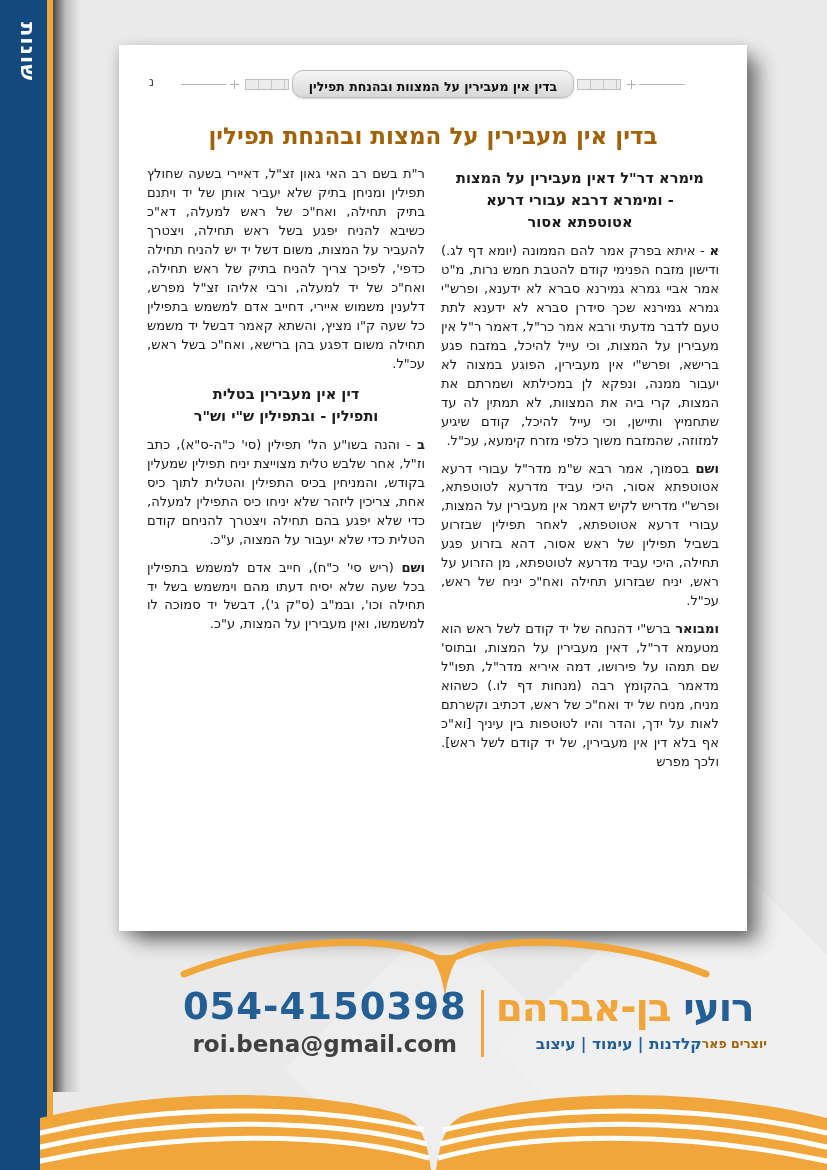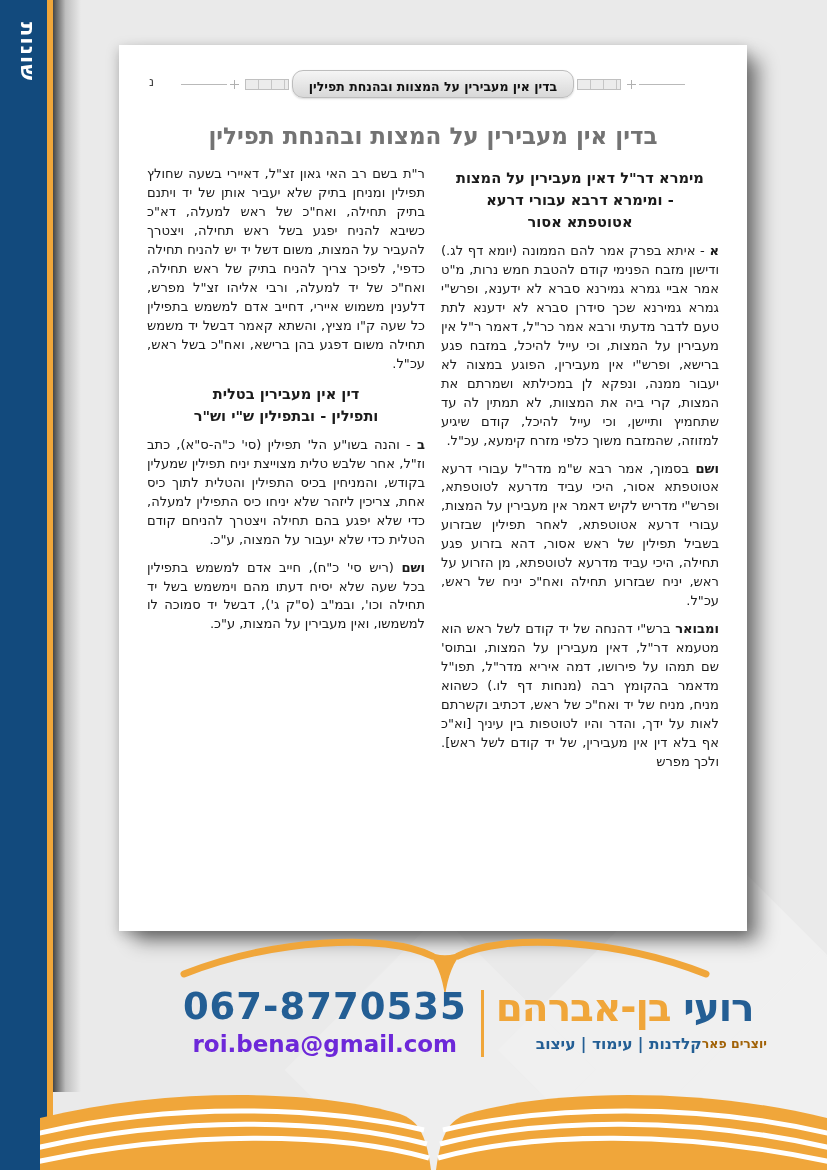--- a/index.html
+++ b/index.html
@@ -31,41 +31,41 @@
   .orn .line{flex:1;height:1px;background:#b9b9b9;}
   .orn .plus{width:9px;height:9px;position:relative;margin:0 3px;flex:none;}
   .orn .plus::before{content:"";position:absolute;left:0;top:4px;width:9px;height:1px;background:#b0b0b0;}
   .orn .plus::after{content:"";position:absolute;left:4px;top:0;width:1px;height:9px;background:#b0b0b0;}
   .orn .boxes{width:42px;height:9px;border:1px solid #c0c0c0;flex:none;margin:0 3px;
     background:repeating-linear-gradient(to right,#ececec 0 12px,#c6c6c6 12px 13px);}
   .capsule{background:linear-gradient(#f5f5f5,#d8d8d8);border:1px solid #bdbdbd;border-radius:11px;
     padding:8px 16px 3px;font-size:12.5px;font-weight:700;color:#111;white-space:nowrap;box-shadow:0 1px 2px rgba(0,0,0,.15);}
   .pageno-space{width:34px;flex:none;}
 
-  .main-title{text-align:center;font-size:23px;font-weight:700;color:#737373;margin:26px 0 16px;}
+  .main-title{text-align:center;font-size:23px;font-weight:700;color:#a16207;margin:26px 0 16px;}
 
   .columns{display:flex;gap:16px;direction:rtl;}
   .col{flex:1;font-size:13.1px;line-height:1.45;color:#1b1b1b;text-align:justify;}
   .col h2{font-size:14.6px;font-weight:700;text-align:center;line-height:1.5;margin:2px 0 9px;padding:0 10px;}
   .col p{margin:0 0 9px;}
   .lead{font-weight:700;}
 
   
   .brand-row{position:absolute;top:988px;right:60px;display:flex;direction:rtl;align-items:stretch;z-index:3;}
   .brand-logo{display:flex;flex-direction:column;align-items:flex-end;}
   .brand-name{font-size:39px;font-weight:700;line-height:1.05;letter-spacing:-1px;white-space:nowrap;}
   .brand-first{color:#235e94;}
   .brand-rest{color:#f0a63a;}
   .brand-sub{display:flex;justify-content:space-between;align-items:center;margin-top:6px;}
   .brand-moto{color:#a16207;font-size:12.5px;font-weight:700;}
   .brand-services{color:#235e94;font-size:15.5px;font-weight:700;margin-left:40px;}
   .brand-divider{width:3px;background:#f0a63a;margin:2px 12px 0 14px;}
   .brand-contact{display:flex;flex-direction:column;align-items:center;direction:ltr;}
   .brand-phone{color:#235e94;font-size:37px;font-weight:700;line-height:1.05;letter-spacing:1px;}
-  .brand-email{color:#6d28d9;font-size:23px;font-weight:700;margin-top:4px;}
+  .brand-email{color:#404040;font-size:23px;font-weight:700;margin-top:4px;}
 
   .swoosh{position:absolute;left:180px;top:928px;z-index:2;}
   .book{position:absolute;left:40px;bottom:0;z-index:2;}
 </style>
 </head>
 <body>
 
 <div class="canvas">
 
   <div class="poly p1"></div>
@@ -131,21 +131,21 @@
       <div class="brand-name">
         <span class="brand-first">רועי</span><span class="brand-rest"> בן-אברהם</span>
       </div>
       <div class="brand-sub">
         <span class="brand-moto">יוצרים פאר</span>
         <span class="brand-services">קלדנות | עימוד | עיצוב</span>
       </div>
     </div>
     <div class="brand-divider"></div>
     <div class="brand-contact">
-      <span class="brand-phone" dir="ltr">067-8770535</span>
+      <span class="brand-phone" dir="ltr">054-4150398</span>
       <span class="brand-email" dir="ltr">roi.bena@gmail.com</span>
     </div>
   </div>
 
   <svg class="book" width="787" height="90" viewBox="0 0 787 90">
     <path d="M0,38 C130,6 280,10 360,34 C377,40 386,52 391,90 L0,90 Z" fill="#f0a63a"></path>
     <path d="M787,38 C657,6 507,10 427,34 C410,40 401,52 396,90 L787,90 Z" fill="#f0a63a"></path>
     <g fill="none" stroke="#ffffff" stroke-width="5">
       <path d="M-4,54 C130,22 280,26 384,50"></path>
       <path d="M-4,68 C135,36 285,38 387,64"></path>

